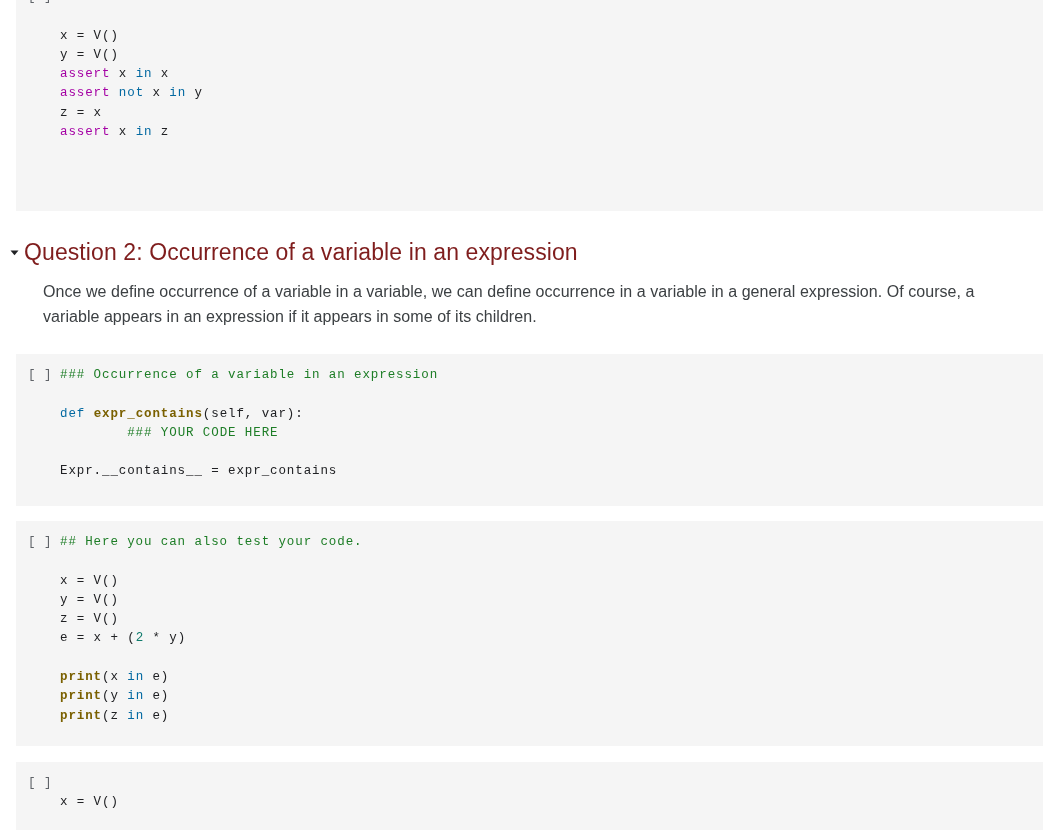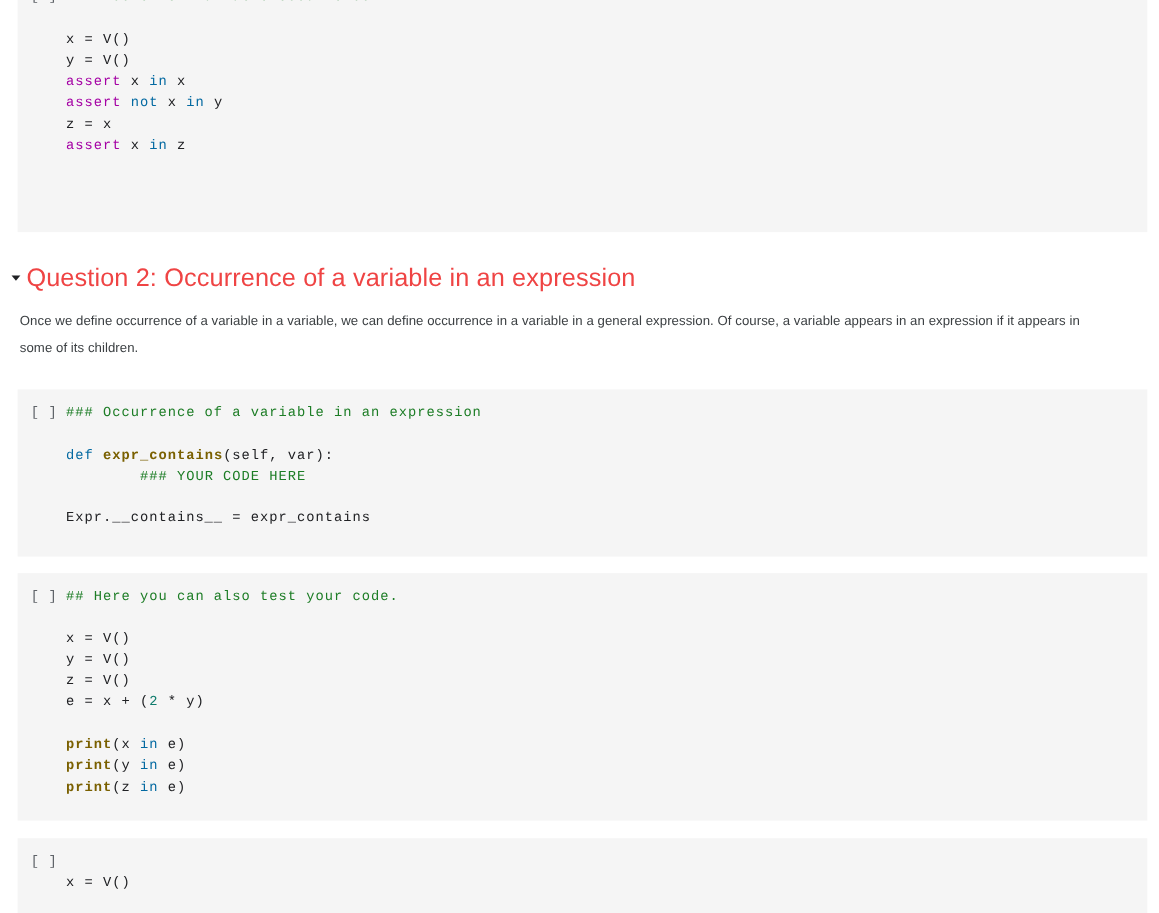--- a/index.html
+++ b/index.html
@@ -85,30 +85,30 @@
     display: flex;
     align-items: center;
     justify-content: center;
     cursor: pointer;
   }
   .disclosure svg { display: block; }
   .md-heading-text {
     font-family: "Liberation Sans", sans-serif;
     font-size: 23px;
     font-weight: 400;
-    color: #ef4444;
+    color: #7f1d1d;
     line-height: 30px;
     letter-spacing: 0.1px;
   }
   .md-paragraph {
-    margin-left: 18px;
+    margin-left: 43px;
     margin-top: 12px;
     width: 975px;
     font-family: "Liberation Sans", sans-serif;
-    font-size: 12px;
+    font-size: 16px;
     line-height: 25px;
     color: #3c4043;
     letter-spacing: 0.05px;
   }
 </style>
 </head>
 <body>
 
 <div class="notebook">
 

